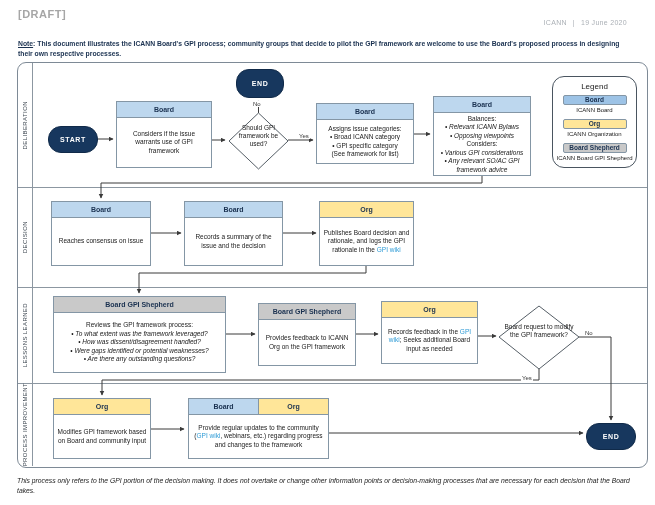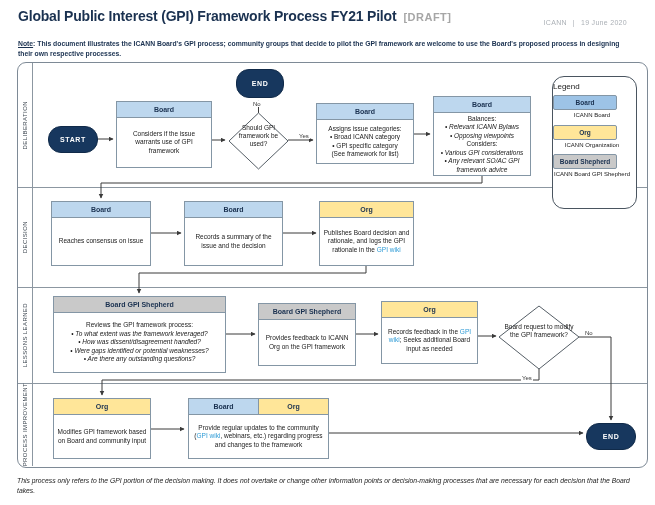--- a/index.html
+++ b/index.html
@@ -43,39 +43,38 @@
   .hdr-shep { background:#C9C9C9; }
   .hdr-split { flex:0 0 15px; display:flex; border-bottom:1px solid #8496A5; }
   .hdr-split > div { flex:1; line-height:15px; text-align:center; font-size:7px; font-weight:bold; color:#1A3150; }
   .hdr-split > div:first-child { border-right:1px solid #8496A5; }
   .pbox .bdy { flex:1 1 auto; display:flex; flex-direction:column; justify-content:center;
                text-align:center; font-size:6.5px; color:#1A1A1A; line-height:1.3; padding:2px 3px; }
   .it { font-style:italic; }
   .link { color:#2E9BD6; cursor:pointer; }
   .diamond-text { position:absolute; font-size:6.5px; text-align:center; color:#1A1A1A; line-height:1.25; }
   
-  .legend { position:absolute; left:534px; top:13px; width:85px; height:133px; background:#fff;
+  .legend { position:absolute; left:534px; top:13px; width:85px; height:92px; background:#fff;
             border:1.5px solid #4A5560; border-radius:12px; display:flex; flex-direction:column;
-            padding-top:5px; box-sizing:border-box; }
+            align-items:center; padding-top:5px; box-sizing:border-box; }
   .legend-title { font-size:8px; color:#1A1A1A; margin-bottom:4px; }
   .legend-chip { width:62px; height:13px; border:1px solid #8496A5; border-radius:2px; font-size:6.5px;
                  font-weight:bold; color:#1A3150; display:flex; align-items:center; justify-content:center; }
   .legend-desc { font-size:6px; color:#1A1A1A; margin:2px 0 5px; text-align:center; line-height:1.25; width:78px; }
   .chip-board { background:#9DC3E6; }
   .chip-org { background:#FFE699; }
   .chip-shep { background:#C9C9C9; }
   
   .footer { position:absolute; left:17px; top:476px; width:626px; font-size:6.8px; font-style:italic;
             color:#1A1A1A; line-height:1.4; }
 </style>
 </head>
 <body>
 
 <div class="title-row">
-  <span class="page-title">Global Public Interest (GPI) Framework Process FY21 Pilot</span>
   <span class="draft-tag">[DRAFT]</span>
 </div>
 <div class="brand-row">
   <span>ICANN</span>
   <span>|</span>
   <span>19 June 2020</span>
 </div>
 <div class="note"><span class="note-label">Note</span><span>: This document illustrates the ICANN Board's GPI process; community groups that decide to pilot the GPI framework are welcome to use the Board's proposed process in designing their own respective processes.</span></div>
 
 <div class="diagram">

